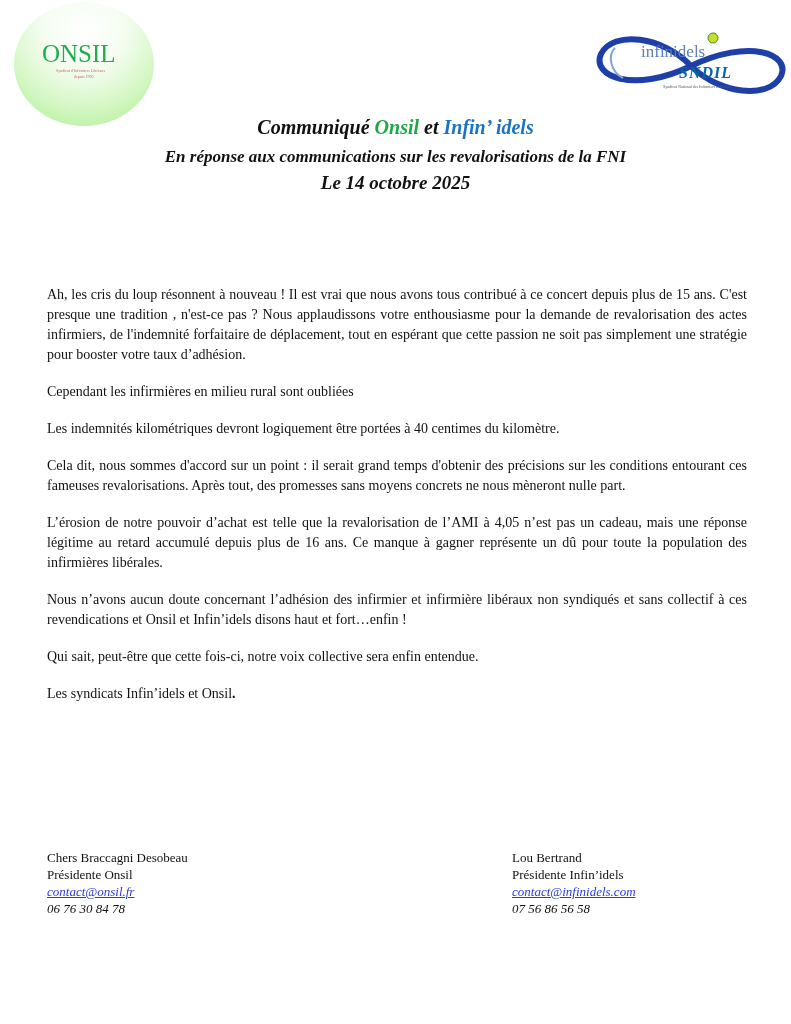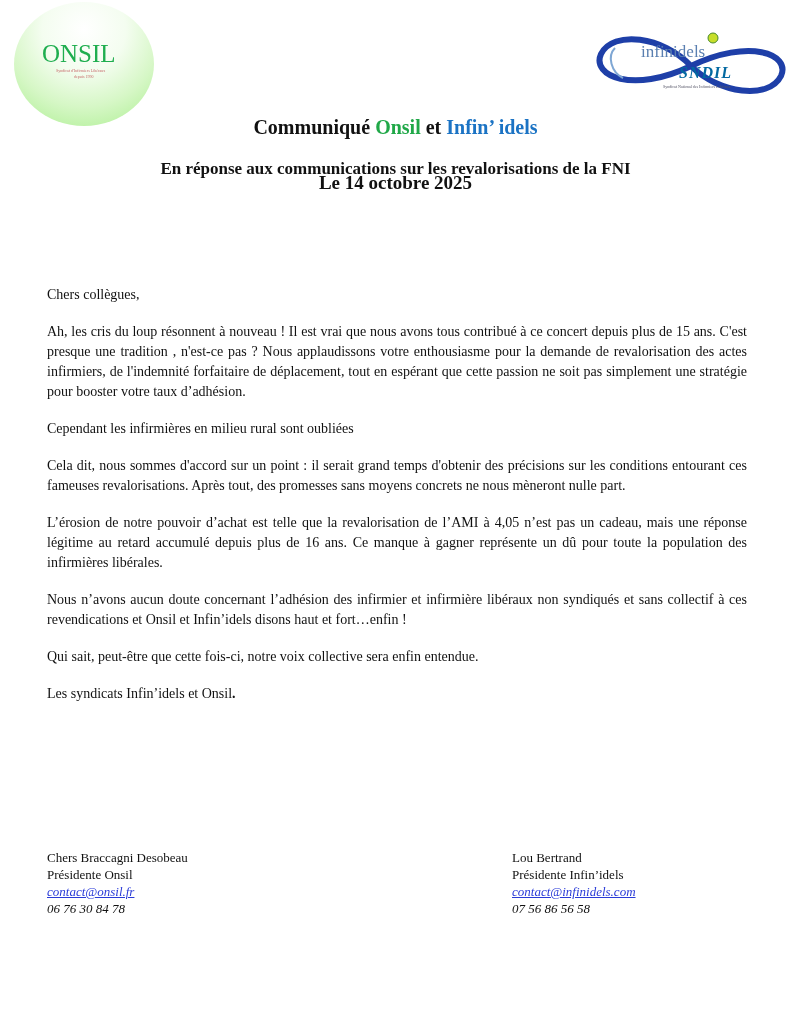--- a/index.html
+++ b/index.html
@@ -30,25 +30,25 @@
       position: absolute; left: 48px; top: 14px; font-family: Liberation Serif, serif;
       font-size: 17px; color: #5a7fb0;
     }
     .logo-infin .sndil {
       position: absolute; left: 86px; top: 36px; font-family: "Liberation Serif", serif;
       font-style: italic; font-weight: bold; font-size: 16px; color: #0369a1; letter-spacing: 1px;
     }
     .logo-infin .tag {
       position: absolute; left: 70px; top: 56px; font-size: 4px; color: #556; white-space: nowrap;
     }
-    .header { position: absolute; left: 0; width: 791px; text-align: center; font-weight: bold; }
+    .header { position: absolute; left: 0; width: 791px; text-align: center; font-weight: bold; font-style: italic; }
     .title { top: 116px; font-size: 20px; }
     .title .onsil { color: #20a848; }
     .title .infin { color: #1b73c4; }
-    .subtitle { top: 147px; font-size: 17px; margin-top: 12px; }
+    .subtitle { top: 147px; font-size: 17px; }
     .date { top: 172px; font-size: 19px; }
 
     .body { position: absolute; left: 47px; top: 285px; width: 700px; font-size: 14px; line-height: 20px; }
     .body p { margin: 0 0 17px 0; text-align: justify; }
     .body p.left { text-align: left; }
 
     .sig { position: absolute; top: 849px; font-size: 13px; line-height: 17px; }
     .sig.left { left: 47px; }
     .sig.right { left: 512px; }
     .sig a { color: #2a3bd8; font-style: italic; text-decoration: underline; display: block; }
@@ -78,23 +78,23 @@
 <div class="header title">
   <span>Communiqué</span>
   <span class="onsil">Onsil</span>
   <span>et</span>
   <span class="infin">Infin’ idels</span>
 </div>
 <div class="header subtitle">En réponse aux communications sur les revalorisations de la FNI</div>
 <div class="header date">Le 14 octobre 2025</div>
 
 <div class="body">
-  <p class="left">Chers collègues,</p>
   <p>Ah, les cris du loup résonnent à nouveau ! Il est vrai que nous avons tous contribué à ce concert depuis plus de 15 ans. C'est presque une tradition , n'est-ce pas ? Nous applaudissons votre enthousiasme pour la demande de revalorisation des actes infirmiers, de l'indemnité forfaitaire de déplacement, tout en espérant que cette passion ne soit pas simplement une stratégie pour booster votre taux d’adhésion.</p>
   <p class="left">Cependant les infirmières en milieu rural sont oubliées</p>
+  <p class="left">Les indemnités kilométriques devront logiquement être portées  à 40 centimes du kilomètre.</p>
   <p>Cela dit, nous sommes d'accord sur un point : il serait grand temps d'obtenir des précisions sur les conditions entourant ces fameuses revalorisations. Après tout, des promesses sans moyens concrets ne nous mèneront nulle part.</p>
   <p>L’érosion de notre pouvoir d’achat est telle que la revalorisation de l’AMI à 4,05 n’est pas un cadeau, mais une réponse légitime au retard accumulé depuis plus de 16 ans. Ce manque à gagner représente un dû pour toute la population des infirmières libérales.</p>
   <p>Nous n’avons aucun doute concernant l’adhésion des infirmier et infirmière libéraux non syndiqués et sans collectif à ces revendications et Onsil et Infin’idels disons haut et fort…enfin !</p>
   <p class="left">Qui sait, peut-être que cette fois-ci, notre voix collective sera enfin entendue.</p>
   <p class="left"><span>Les syndicats Infin’idels et Onsil</span><b>.</b></p>
 </div>
 
 <div class="sig left">
   <span class="line">Chers Braccagni Desobeau</span>
   <span class="line">Présidente Onsil</span>

